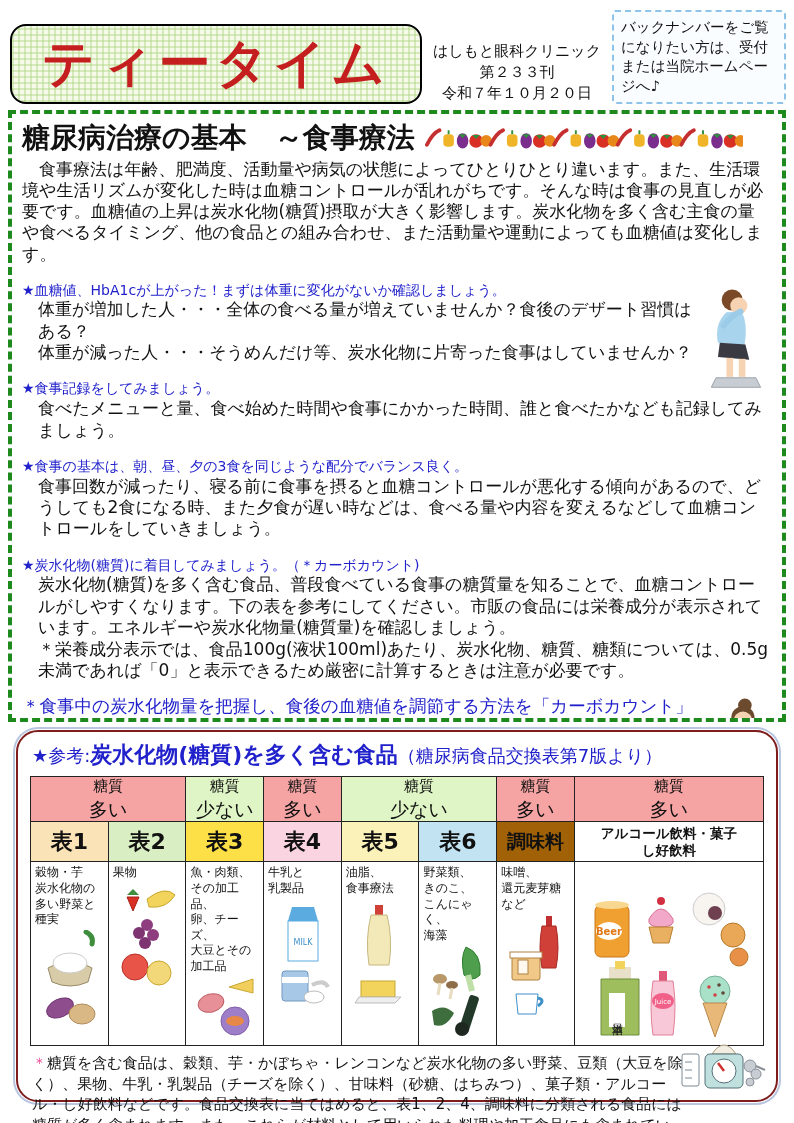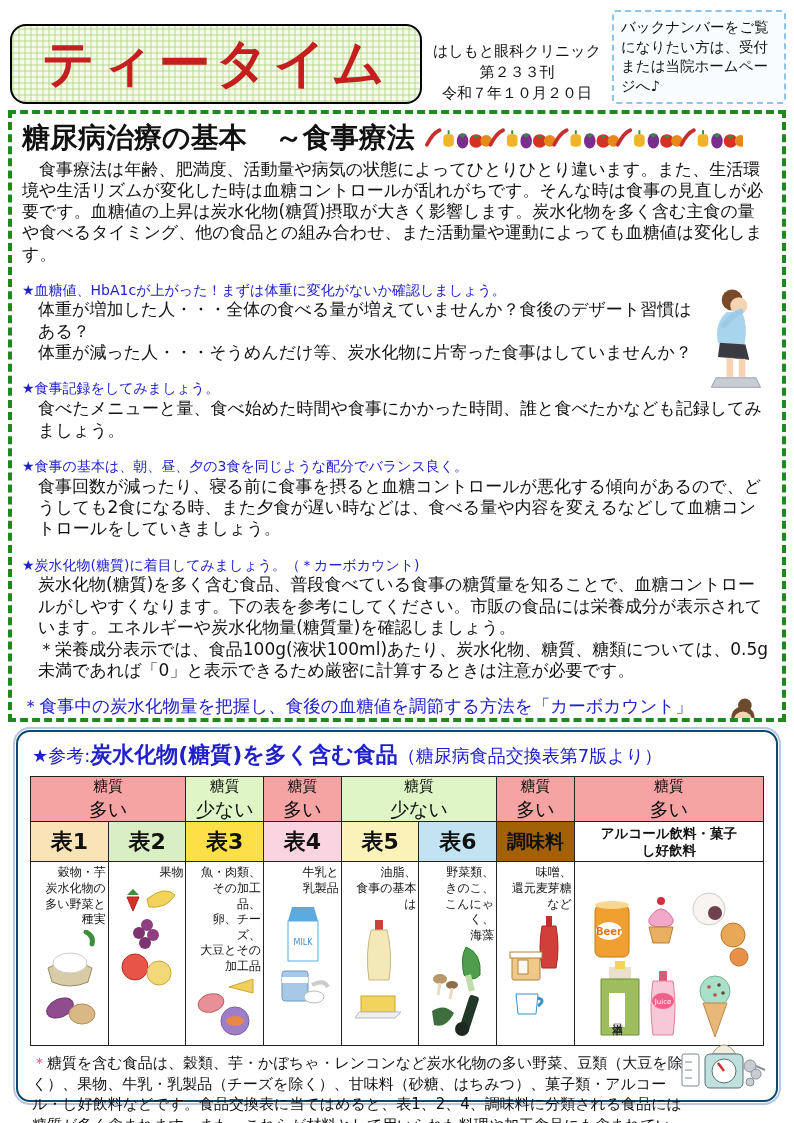--- a/index.html
+++ b/index.html
@@ -33,36 +33,36 @@
   .article-heading { display:flex; align-items:center; gap:10px; margin:0 0 2px; }
   .article-heading h1 { font-size:28px; font-weight:bold; white-space:nowrap; }
   .intro { font-size:17px; line-height:1.24; text-indent:1em; margin:1px 0 2px; }
   .star-title { color:#2121CC; font-size:14px; line-height:1.26; margin-top:17px; }
   .section-line { font-size:17px; line-height:1.26; padding-left:16px; }
   .float-r { float:right; margin:2px 0 2px 6px; }
   .carbo-note { color:#2121CC; font-size:17.5px; line-height:1.32; margin-top:14px; }
   .clearfix::after { content:""; display:block; clear:both; }
   
   .ref-box {
-    margin:8px 16px 0; border:2px solid #0c4a6e; border-radius:14px;
+    margin:8px 16px 0; border:2px solid #7f1d1d; border-radius:22px;
     box-shadow:0 0 0 1px #fff, 0 0 0 3px #B9C6E0;
     padding:8px 12px 8px; height:372px; position:relative; background:#fff;
   }
   .ref-title { color:#2121CC; font-size:18px; margin:0 0 6px 2px; white-space:nowrap; }
   .ref-title .big { font-size:22px; font-weight:bold; }
   .food-table { width:100%; border-collapse:collapse; table-layout:fixed; }
   .food-table td {
     border:1.5px solid #222; text-align:center; vertical-align:middle;
     white-space:pre-line; overflow:hidden;
   }
   .row-group td { height:44px; font-size:15px; line-height:1.3; }
   .row-group .sugar-amt { font-size:19px; }
   .row-name td { height:40px; font-size:22px; font-weight:bold; }
   .row-name td.small-name { font-size:13.5px; line-height:1.25; }
-  .row-desc td { height:172px; vertical-align:top; text-align:right; padding:3px 2px 2px 4px; font-size:12px; line-height:1.3; }
+  .row-desc td { height:172px; vertical-align:top; text-align:left; padding:3px 2px 2px 4px; font-size:12px; line-height:1.3; }
   .cell-high { background:#F5A3A3; }
   .cell-low  { background:#DFF5C5; }
   .col-t1 { background:#FBE3B8; } .col-t2 { background:#D9EFC3; }
   .col-t3 { background:#fde047; } .col-t4 { background:#FBD4E2; }
   .col-t5 { background:#FAF2B8; } .col-t6 { background:#C2E4F2; }
   .col-cm { background:#a16207; } .col-al { background:#FFFFFF; }
   .cell-art { display:block; margin:2px auto 0; }
   .footnote { font-size:15px; line-height:1.38; margin:7px 2px 0; padding-right:78px; }
   .footnote .mark { color:#E8559A; }
   .kitchen-tools { position:absolute; right:10px; bottom:8px; }
@@ -227,21 +227,21 @@
           <svg class="cell-art" width="58" height="110" viewBox="0 0 58 110">
             <path d="M14,22 L44,22 L40,8 L18,8 Z" fill="#5BABE0"></path>
             <rect x="14" y="22" width="30" height="40" fill="#FFFFFF" stroke="#5BABE0"></rect>
             <text x="29" y="46" font-size="8" fill="#4090C8" text-anchor="middle">MILK</text>
             <rect x="8" y="72" width="26" height="30" rx="3" fill="#A8C8E8" stroke="#7098C0"></rect>
             <rect x="8" y="78" width="26" height="6" fill="#FFF"></rect>
             <path d="M38,86 Q50,80 54,88" stroke="#CCC" stroke-width="4" fill="none"></path>
             <ellipse cx="40" cy="98" rx="10" ry="6" fill="#FFF" stroke="#BBB"></ellipse>
           </svg></td>
         <td><span>油脂、
-食事の基本は</span>
+食事療法</span>
           <svg class="cell-art" width="56" height="108" viewBox="0 0 56 108">
             <rect x="22" y="6" width="8" height="10" fill="#D04038"></rect>
             <path d="M18,16 L34,16 Q40,40 36,66 L16,66 Q12,40 18,16 Z" fill="#F2E8B8" stroke="#C8B880"></path>
             <rect x="8" y="82" width="34" height="16" fill="#F2D45C" stroke="#C8A830"></rect>
             <path d="M6,98 L48,98 L42,104 L2,104 Z" fill="#EEE" stroke="#BBB"></path>
           </svg></td>
         <td><span>野菜類、
 きのこ、
 こんにゃく、
 海藻</span>

